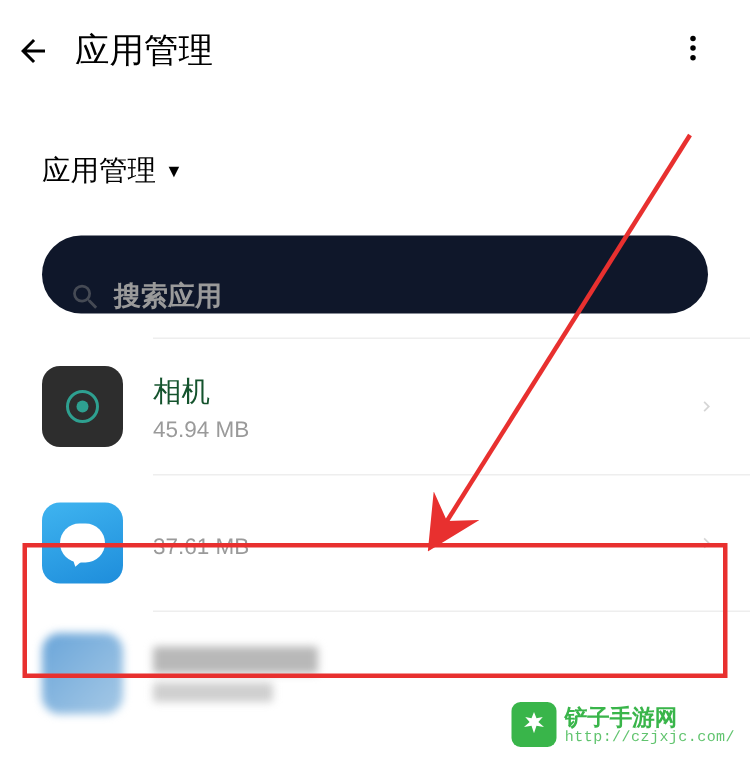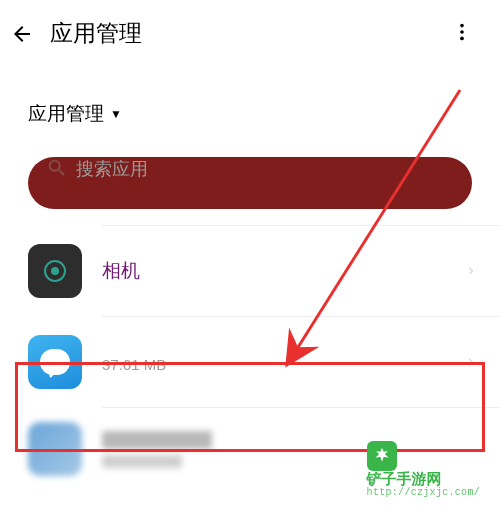--- a/index.html
+++ b/index.html
@@ -52,26 +52,27 @@
       font-size: 19px;
       color: #000;
     }
     .filter-caret {
       margin-left: 6px;
       font-size: 12px;
       color: #000;
     }
     .search-bar {
       margin: 10px 28px 16px 28px;
-      background: #7f1d1d;
+      background: #0f172a;
       border-radius: 26px;
       height: 52px;
       display: flex;
-      align-items: flex-start;
+      align-items: flex-end;
       padding: 0 18px;
+      font-weight: bold;
     }
     .search-icon {
       width: 22px;
       height: 22px;
       opacity: 0.45;
       flex-shrink: 0;
     }
     .search-placeholder {
       margin-left: 8px;
       font-size: 18px;
@@ -129,21 +130,21 @@
       left: 7px;
       width: 0; height: 0;
       border-left: 4px solid transparent;
       border-right: 4px solid transparent;
       border-top: 6px solid #fff;
       transform: rotate(15deg);
     }
     .app-text { margin-left: 20px; flex: 1; }
     .app-name {
       font-size: 19px;
-      color: #701a75;
+      color: #14532d;
       display: flex;
       align-items: center;
     }
     .shield {
       margin-left: 8px;
       width: 14px;
       height: 16px;
     }
     .app-size {
       font-size: 15px;
@@ -199,25 +200,24 @@
     .blurred-bar2 {
       width: 80px; height: 13px;
       background: #cfcfcf;
       filter: blur(3px);
       margin-top: 6px;
       border-radius: 2px;
     }
     .watermark {
       position: absolute;
       bottom: 8px;
-      right: 20px;
-      display: flex;
-      align-items: flex-start;
+      right: 10px;
+      display: flex;
+      align-items: flex-end;
       z-index: 10;
-      flex-direction: column;
     }
     .wm-logo {
       width: 30px;
       height: 30px;
       background: #39b54a;
       border-radius: 6px;
       display: flex;
       align-items: center;
       justify-content: center;
       margin-right: 6px;
@@ -270,20 +270,21 @@
 <div class="divider"></div>
 
 <div class="app-item">
   <div class="app-icon camera-icon-bg">
     <div class="camera-ring"></div>
   </div>
   <div class="app-text">
     <div class="app-name">
       <span>相机</span>
     </div>
+    <div class="app-size">45.94 MB</div>
   </div>
   <svg class="chevron" viewBox="0 0 24 24">
     <path d="M8.59 16.59L13.17 12 8.59 7.41 10 6l6 6-6 6-1.41-1.41z" fill="#888"></path>
   </svg>
 </div>
 
 <div class="divider"></div>
 
 <div class="app-item">
   <div class="app-icon msg-icon-bg">

